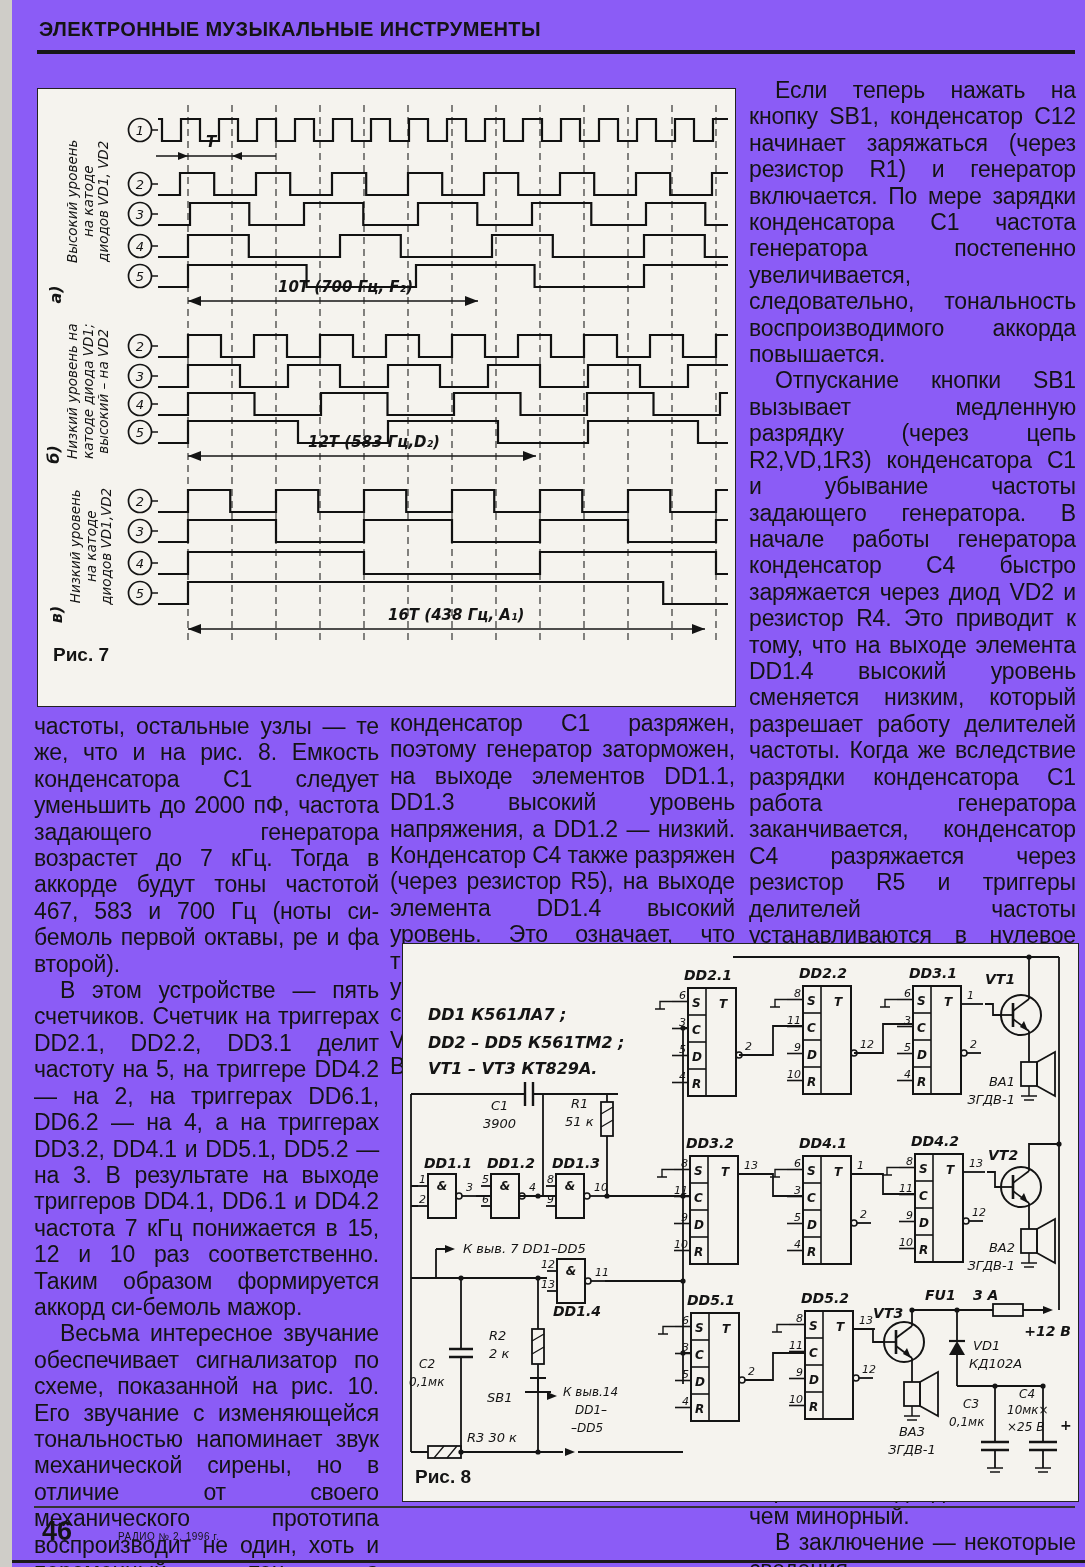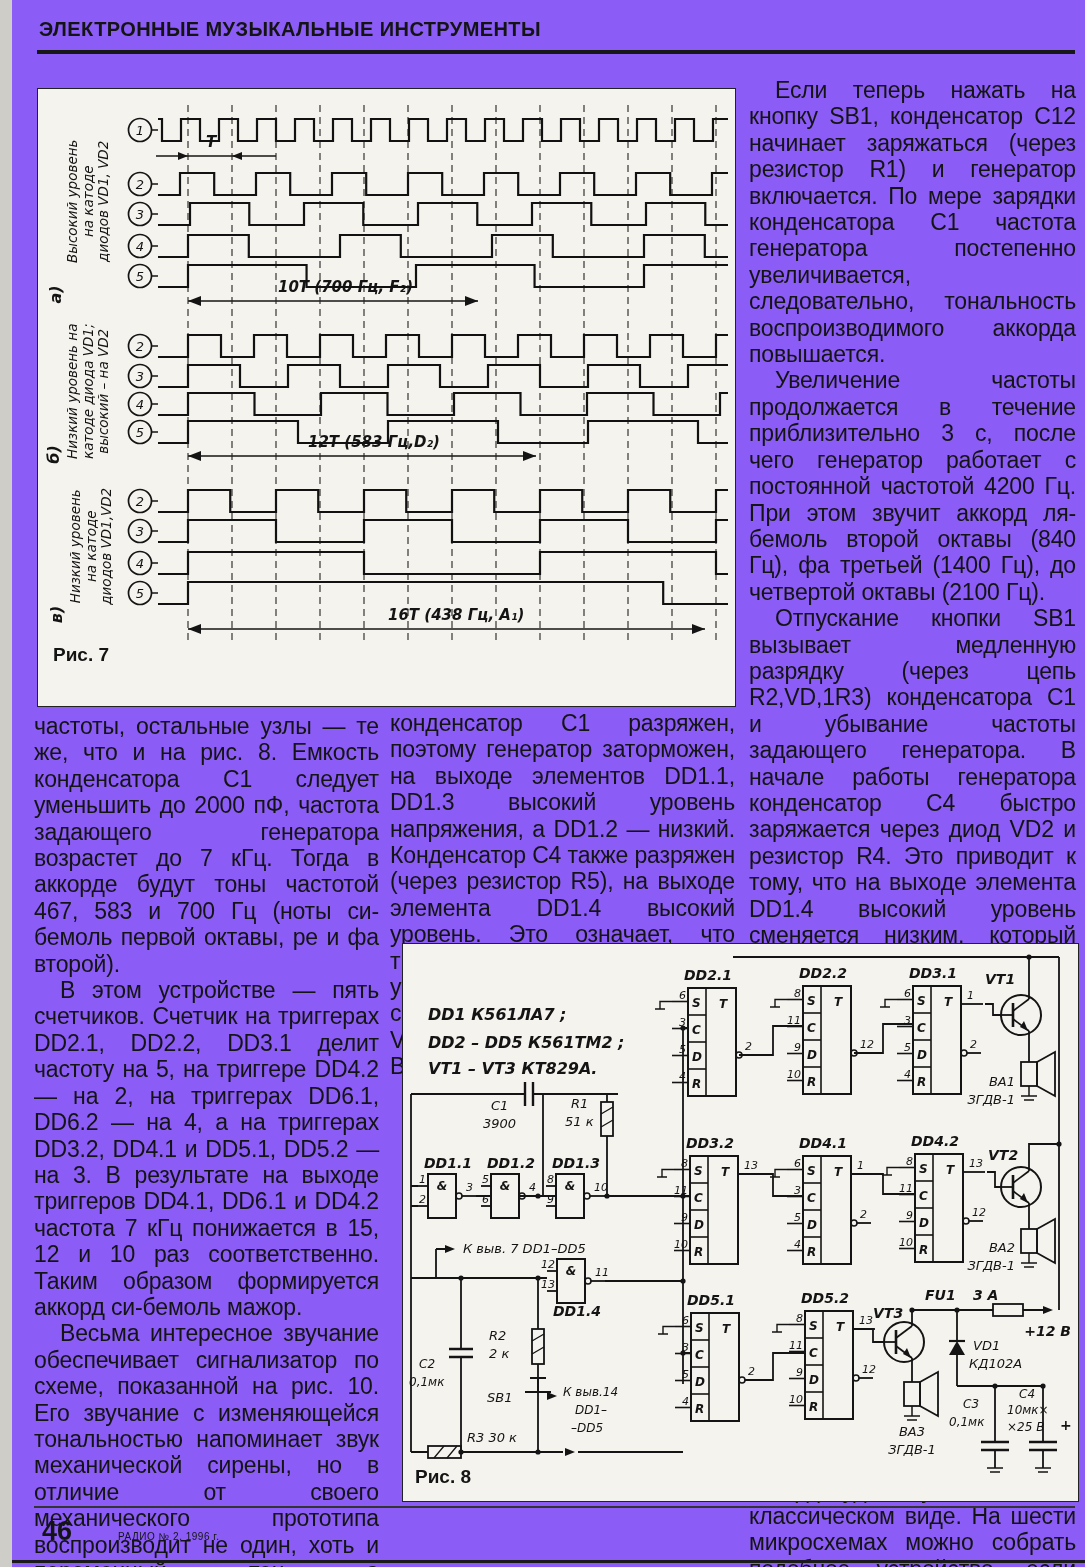--- a/index.html
+++ b/index.html
@@ -185,21 +185,20 @@
     <p>частоты, остальные узлы — те же, что и на рис. 8. Емкость конденсатора С1 следует уменьшить до 2000 пФ, частота задающего генератора возрастет до 7 кГц. Тогда в аккорде будут тоны частотой 467, 583  и 700 Гц (ноты си-бемоль первой октавы, ре и фа второй).</p>
     <p class="ind">В этом устройстве — пять счетчиков. Счетчик на триггерах DD2.1, DD2.2, DD3.1 делит частоту на 5, на триггере DD4.2 — на 2, на триггерах DD6.1, DD6.2 — на 4, а на триггерах DD3.2, DD4.1 и  DD5.1, DD5.2 — на 3. В результате на выходе триггеров DD4.1, DD6.1 и DD4.2 частота 7 кГц понижается в 15, 12 и 10 раз соответственно. Таким образом формируется аккорд си-бемоль мажор.</p>
     <p class="ind">Весьма интересное звучание обеспечивает сигнализатор по схеме, показанной на рис. 10. Его звучание с изменяющейся тональностью напоминает звук механической сирены, но в отличие от своего механического прототипа воспроизводит не один, хоть и переменный, тон, а трехтональный минорный аккорд. Здесь три делителя частоты на триггерах (на DD2.1, DD2.2, DD3.1, на DD3.2, DD4.1 и на DD4.2) обеспечивают режим деления частоты на 5, 3 и 2 соответственно. Это означает, что при любой частоте задающего генератора будет звучать минорный аккорд, малая терция которого октавно понижена. Собран сигнализатор всего на четырех микросхемах.</p>
 
   </div>
   <div id="col2" class="col">
     <p>конденсатор С1 разряжен, поэтому генератор заторможен, на выходе элементов DD1.1, DD1.3 высокий уровень напряжения, а DD1.2 — низкий. Конденсатор С4 также разряжен (через резистор R5), на выходе элемента DD1.4 высокий уровень. Это означает, что триггеры делителей частоты установлены в нулевое состояние, транзисторы VT1—VT3 закрыты, а головки ВА1—ВА3 обесточены.</p>
   </div>
   <div id="col3" class="col">
     <p class="ind">Если теперь нажать на кнопку SB1, конденсатор С12 начинает заряжаться (через резистор R1) и  генератор включается. По мере зарядки конденсатора С1 частота генератора постепенно увеличивается, следовательно, тональность воспроизводимого аккорда повышается.</p>
-    <p class="ind">Увеличение частоты продолжается в течение приблизительно 3 с, после чего генератор работает с постоянной частотой 4200 Гц. При этом звучит аккорд ля-бемоль второй октавы (840 Гц), фа третьей (1400 Гц), до четвертой октавы (2100 Гц).</p>
     <p class="ind">Отпускание кнопки SB1 вызывает медленную разрядку (через цепь R2,VD,1R3) конденсатора С1 и убывание частоты задающего генератора. В начале работы генератора конденсатор С4 быстро заряжается через диод VD2 и резистор R4. Это приводит к тому, что на выходе элемента DD1.4 высокий уровень сменяется низким, который разрешает работу делителей частоты. Когда же вследствие разрядки конденсатора С1 работа генератора заканчивается, конденсатор С4 разряжается через резистор R5 и триггеры делителей частоты устанавливаются в нулевое состояние, поскольку на выходе элемента DD1.4 появляется высокий уровень. Смещать тональность звучания можно, изменяя номиналы цепи C3R6.</p>
     <p class="ind">В этом сигнализаторе можно применить счетчики, собранные по схеме на рис. 8. Число микросхем увеличится до пяти, но зато минорный аккорд будет звучать в своем классическом виде. На шести микросхемах можно собрать подобное устройство, если воспользоваться счетчиками, схема которых изображена на рис. 9. Впрочем, для сигнализатора с переменным тоном мажорный аккорд, вероятно, подходит меньше, чем минорный.</p>
     <p class="ind">В заключение — некоторые сведения</p>
   </div>
 
   <div id="fig8" class="figbox">
     <svg id="fig8-svg" width="672" height="554" viewBox="0 0 672 554">
       <text x="25" y="76" class="f8note">DD1   К561ЛА7 ;</text>
       <text x="25" y="104" class="f8note">DD2 – DD5   К561ТМ2 ;</text>
       <text x="25" y="130" class="f8note">VT1 – VT3   КТ829А.</text>

